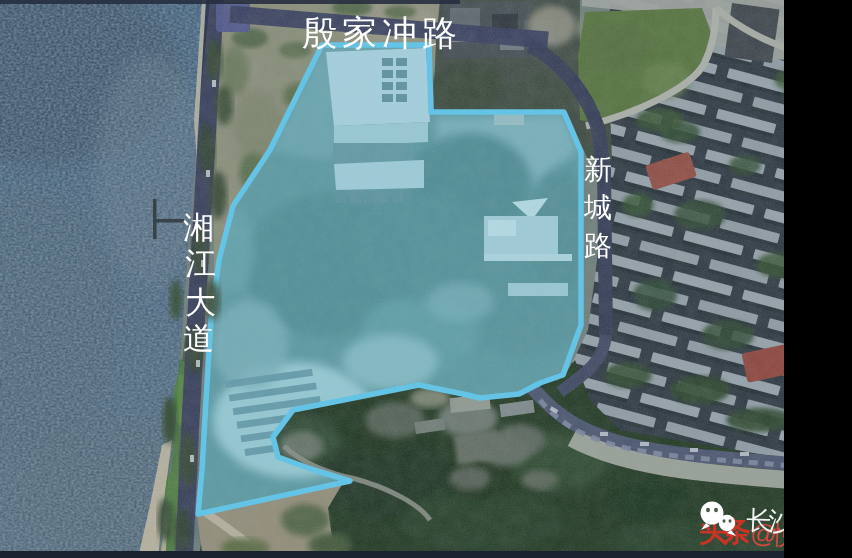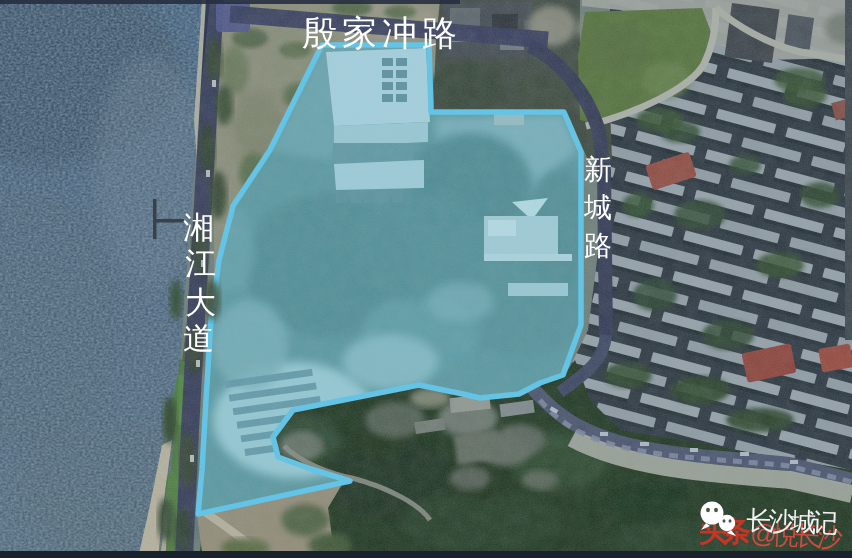--- a/index.html
+++ b/index.html
@@ -1,16 +1,16 @@
 <!DOCTYPE html>
 <html><head>
 <meta charset="utf-8">
 <style>
   html,body{margin:0;padding:0;background:#000;}
-  #map{position:relative;width:852px;height:558px;overflow:hidden;font-family:"Liberation Sans",sans-serif;}
+  #map{position:relative;width:784px;height:558px;overflow:hidden;font-family:"Liberation Sans",sans-serif;}
   svg{display:block;}
 </style>
 </head>
 <body>
 
 <div id="map">
 <svg width="852" height="558" viewBox="0 0 852 558" xmlns="http://www.w3.org/2000/svg">
 <defs>
   <filter id="noise" x="0" y="0" width="100%" height="100%">
     <feTurbulence type="fractalNoise" baseFrequency="0.7" numOctaves="2" seed="7" result="t"></feTurbulence>

